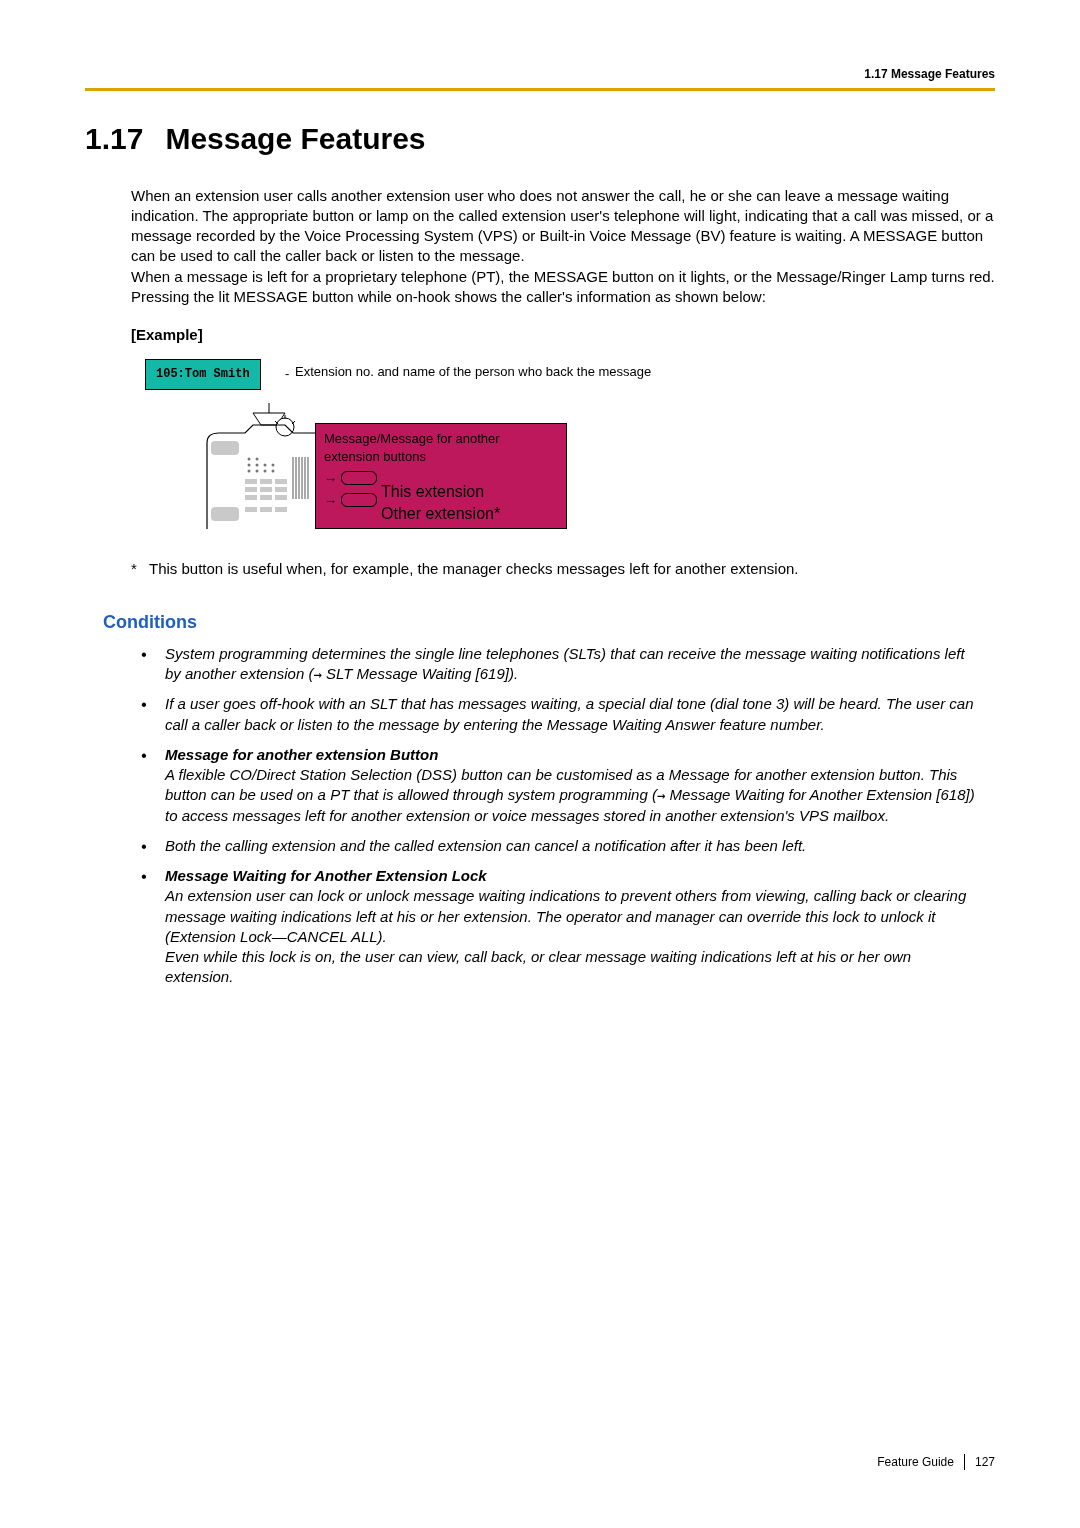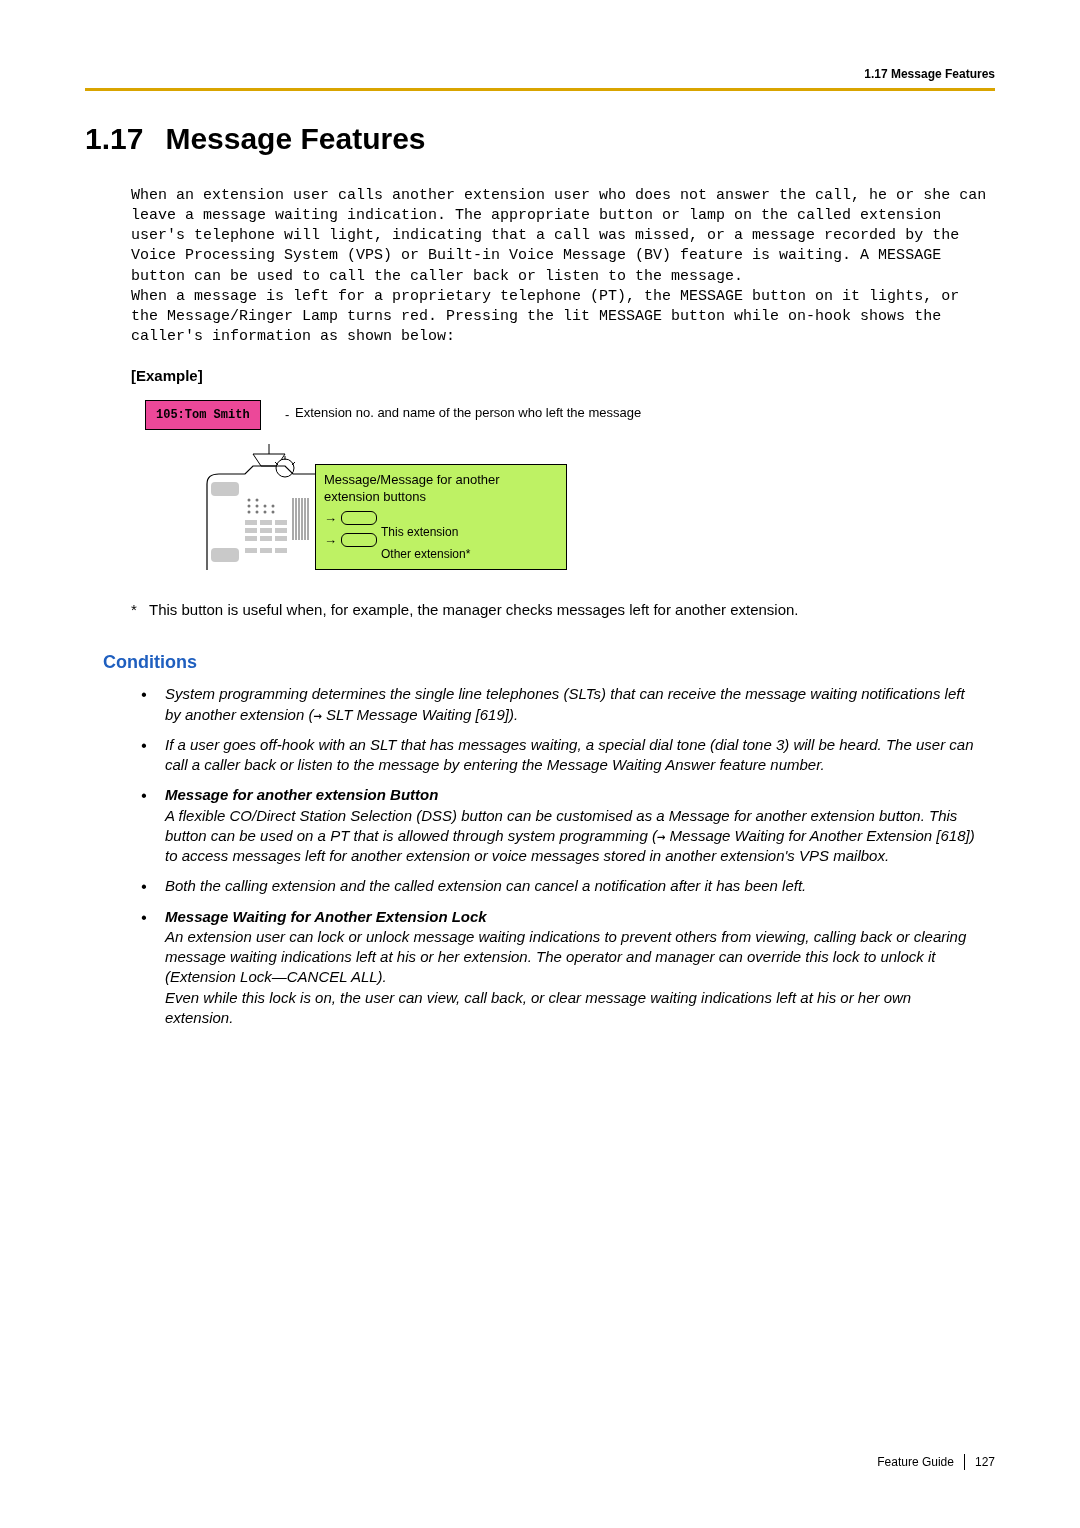--- a/index.html
+++ b/index.html
@@ -41,21 +41,20 @@
   }
   h2.subsection-title .num { margin-right: 14px; }
   h3.blue-head {
     color: #1f5fbf;
     font-size: 18px;
     font-weight: bold;
     margin: 0 0 10px 34px;
   }
   .body-block {
     margin: 0 0 18px 46px;
-    font-family: Liberation Mono, monospace;
   }
   .example-label {
     font-weight: bold;
     margin: 14px 0 8px 46px;
   }
   .diagram-wrap {
     margin-left: 46px;
     width: 720px;
     height: 188px;
     position: relative;
@@ -102,42 +101,42 @@
   .footer .sep {
     width: 1px; height: 16px; background:#000;
   }
   
   .callout-box {
     position:absolute; left:14px; top:6px;
     border:1px solid #000;
     font-family: "Courier New", monospace;
     font-size:12px; font-weight:bold;
     padding:6px 10px;
-    background:#ec4899;
+    background:#14b8a6;
   }
   .callout-text {
     position:absolute; left:164px; top:10px;
     font-size:13px;
   }
   .callout-dash { position:absolute; left:154px; top:12px; font-size:13px; }
   .phone {
     position:absolute; left:74px; top:50px; width:130px; height:128px;
   }
   .msg-box {
     position:absolute; left:184px; top:70px; width:252px; height:106px;
-    border:1px solid #000; background:#bef264;
+    border:1px solid #000; background:#be185d;
     padding:6px 8px; box-sizing:border-box;
     font-size:13px;
   }
   .msg-box .row { display:flex; align-items:center; gap:4px; margin-top:2px; height:20px;}
   .msg-box .row .arrow { font-size:13px; }
   .msg-box .row .pill {
     width:34px; height:12px; border:1px solid #000; border-radius:6px;
   }
-  .msg-box .row .lbl { font-size:12px;margin-top:28px; }
+  .msg-box .row .lbl { font-size:16px;margin-top:28px; }
 </style>
 </head>
 <body>
 
 <div class="page">
 
   <div class="running-head">1.17 Message Features</div>
   <div class="hr-rule"></div>
 
   <h1 class="section-title">
@@ -146,21 +145,21 @@
 
 
   <div class="body-block" style="white-space:pre-line;">When an extension user calls another extension user who does not answer the call, he or she can leave a message waiting indication. The appropriate button or lamp on the called extension user's telephone will light, indicating that a call was missed, or a message recorded by the Voice Processing System (VPS) or Built-in Voice Message (BV) feature is waiting. A MESSAGE button can be used to call the caller back or listen to the message.
 When a message is left for a proprietary telephone (PT), the MESSAGE button on it lights, or the Message/Ringer Lamp turns red. Pressing the lit MESSAGE button while on-hook shows the caller's information as shown below:</div>
 
   <div class="example-label">[Example]</div>
 
   <div class="diagram-wrap">
     <div class="callout-box">105:Tom Smith</div>
     <span class="callout-dash">-</span>
-    <div class="callout-text">Extension no. and name of the person who left the message</div>
+    <div class="callout-text">Extension no. and name of the person who back the message</div>
 
     <svg class="phone" viewBox="0 0 130 128">
       <line x1="10" y1="-20" x2="10" y2="0" stroke="#000" stroke-width="1"></line>
       <line x1="118" y1="-20" x2="118" y2="0" stroke="#000" stroke-width="1"></line>
       <line x1="64" y1="0" x2="64" y2="10" stroke="#000" stroke-width="1"></line>
       <polygon points="48,10 80,10 72,22 56,22" fill="#fff" stroke="#000" stroke-width="1"></polygon>
 
       <circle cx="80" cy="24" r="9" fill="#fff" stroke="#000" stroke-width="1"></circle>
       <g stroke="#000" stroke-width="1">
         <line x1="80" y1="12" x2="80" y2="16"></line>

